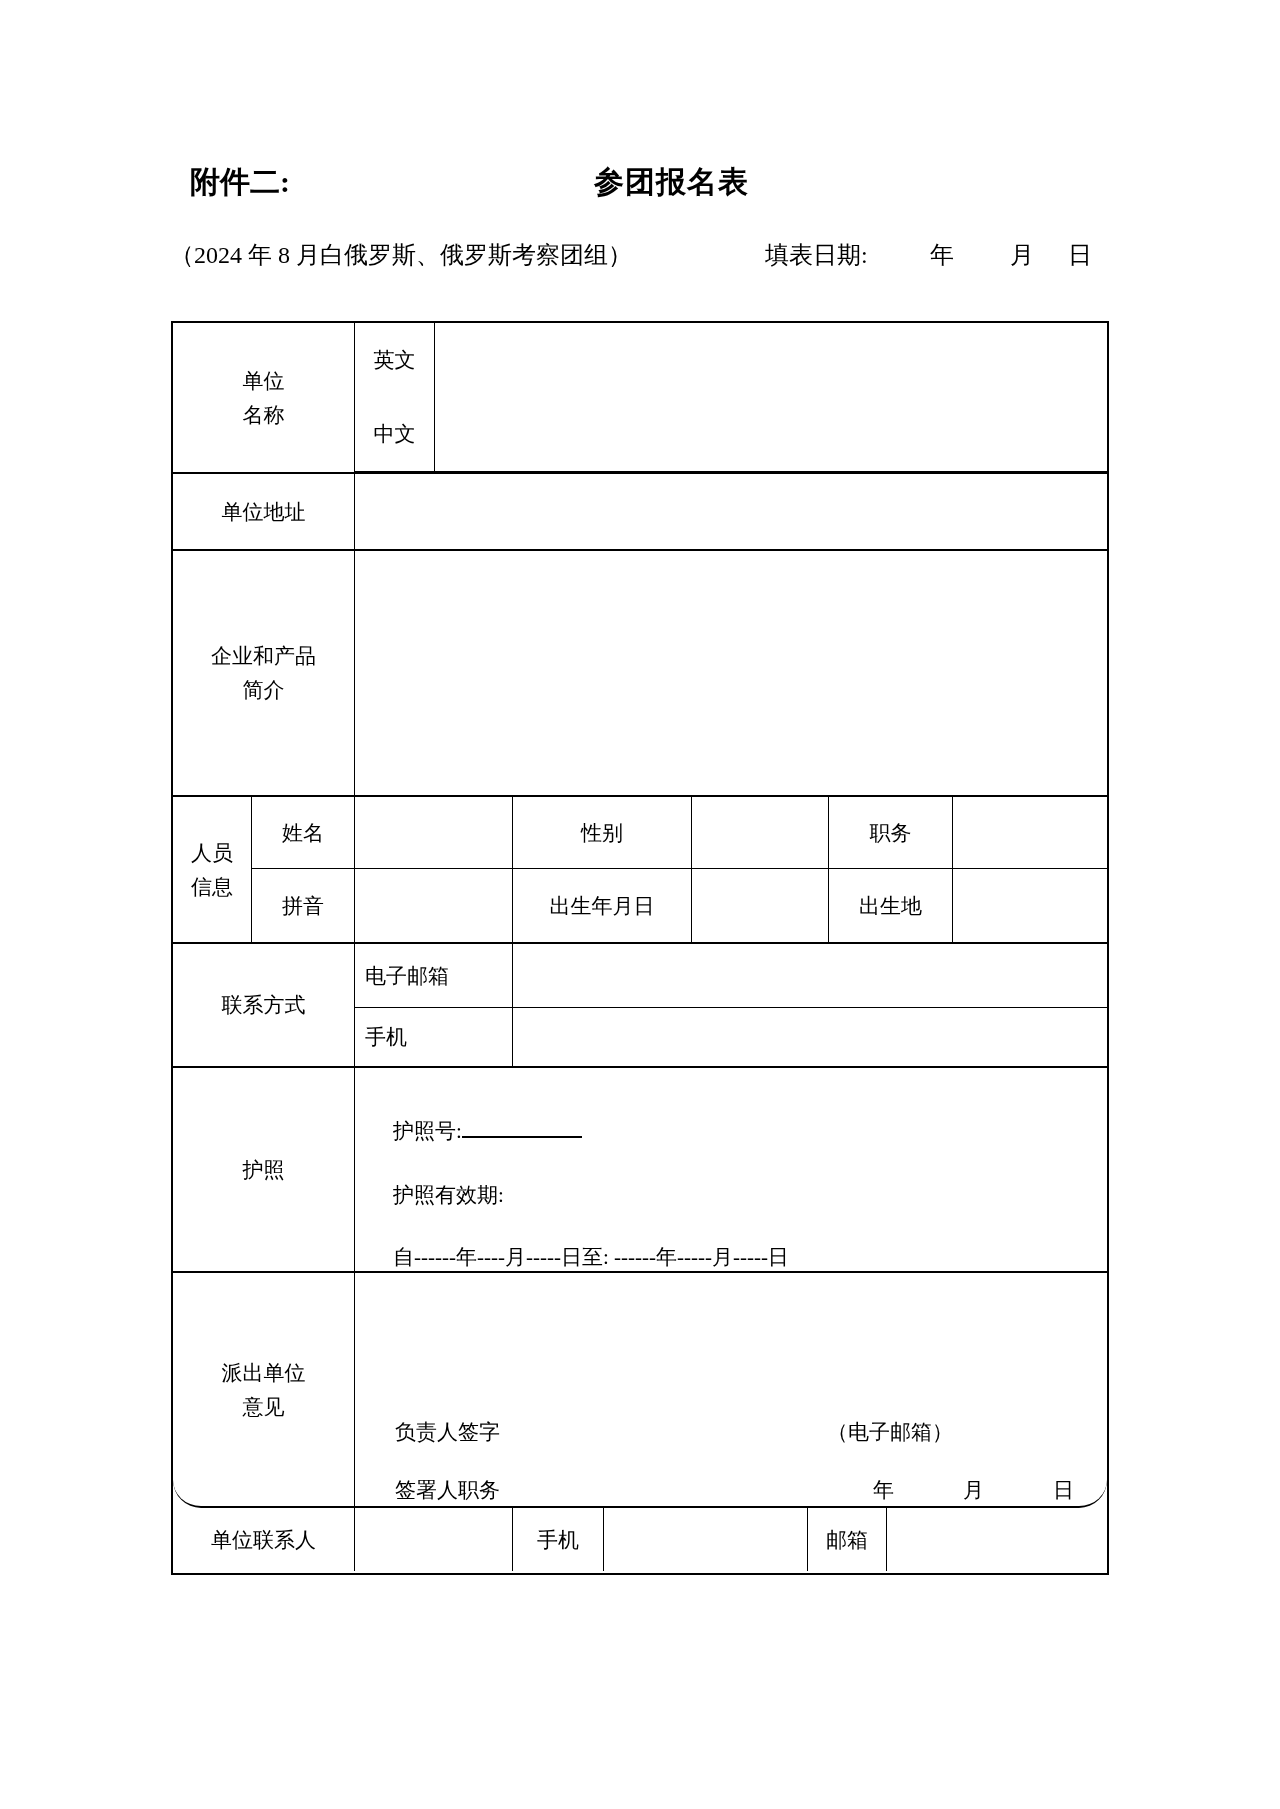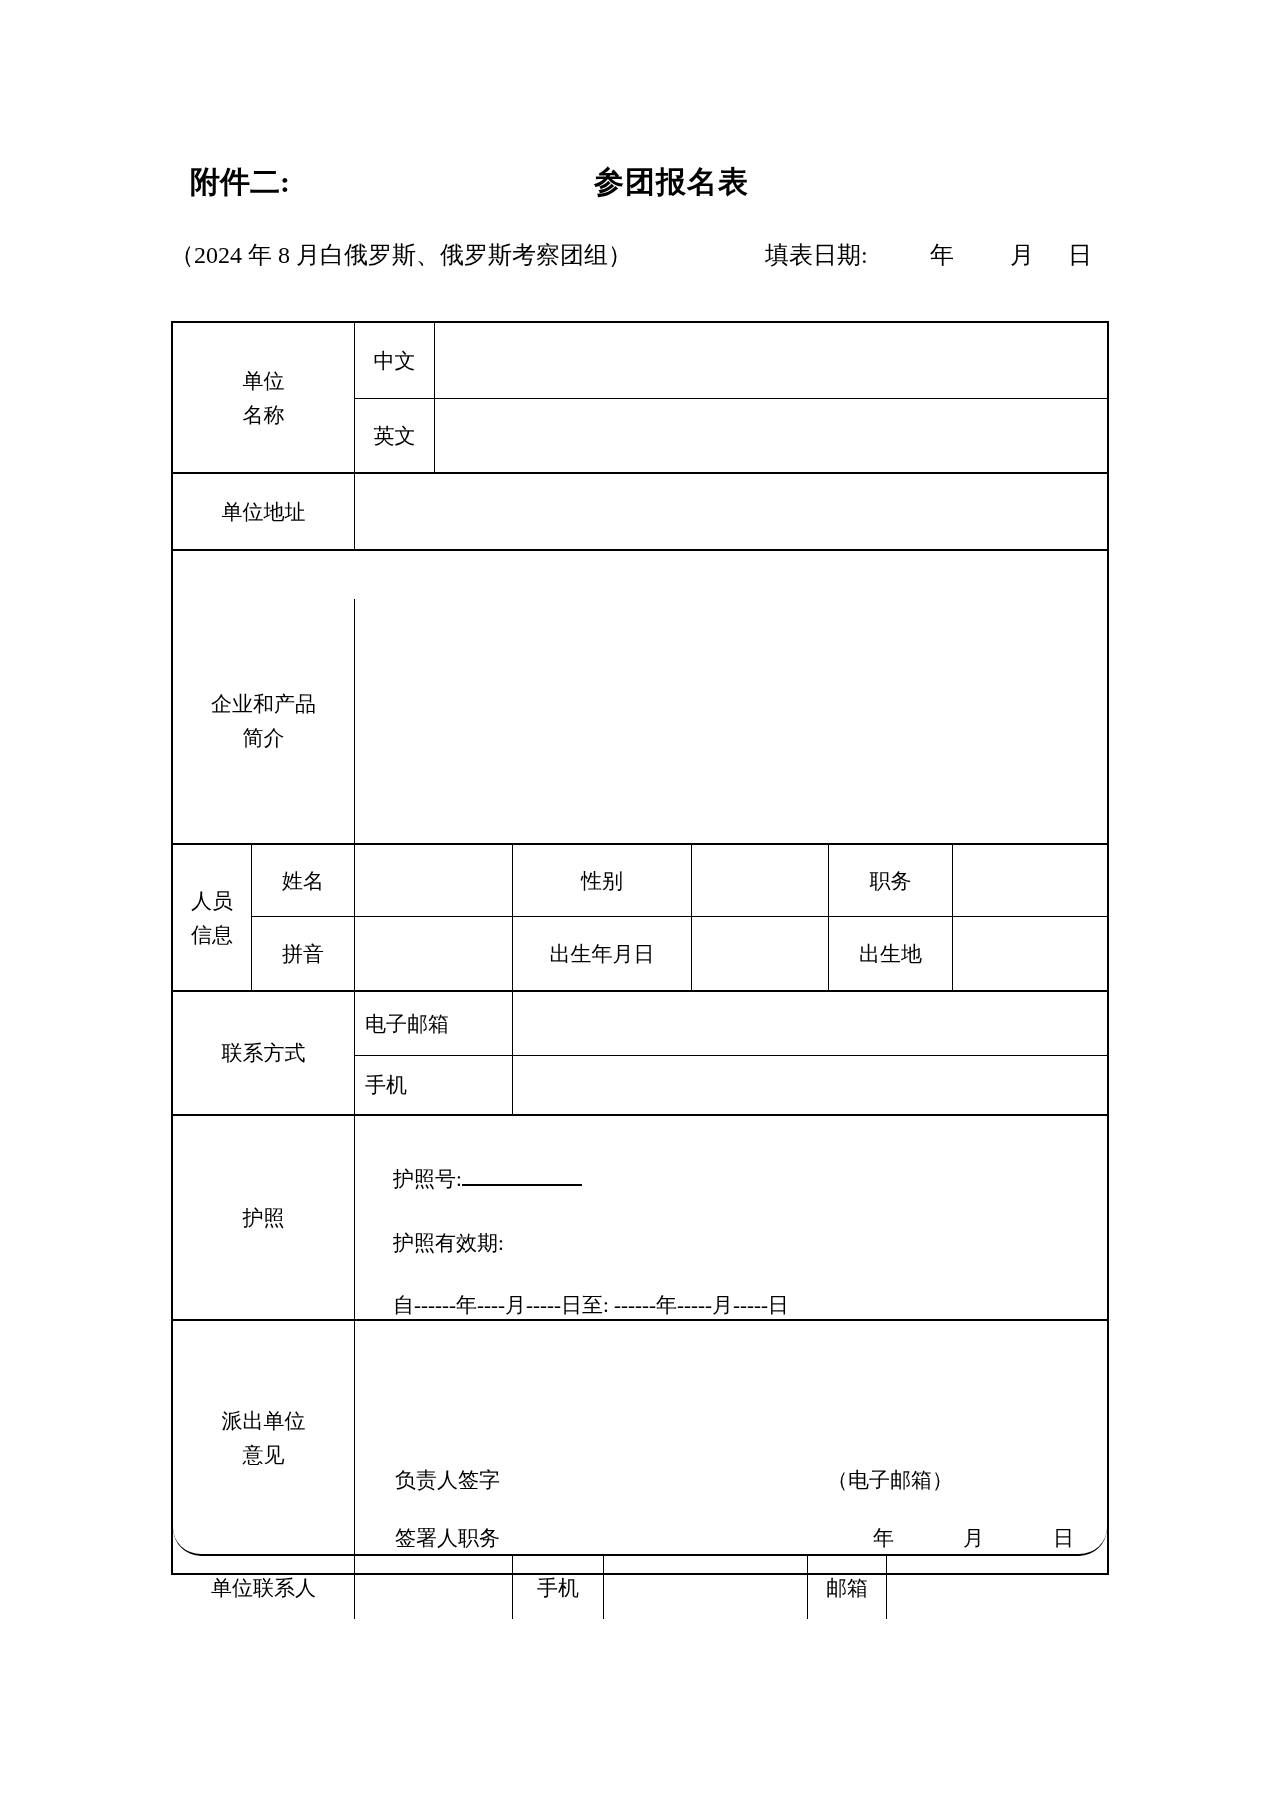--- a/index.html
+++ b/index.html
@@ -41,21 +41,21 @@
     display:flex; align-items:center; justify-content:center;
     text-align:center; overflow:hidden;
   }
   .br    { border-right:1px solid #000; }
   .pre   { white-space:pre-line; line-height:34px; }
   .left  { justify-content:flex-start; padding-left:10px; text-align:right; }
   .grow  { flex:1 1 auto; }
 
   .h76{height:76px;} .h73{height:73px;} .h72{height:72px;}
   .h64{height:64px;} .h58{height:58px;}
-  .r1{height:151px;} .r2{height:77px;} .r3{height:246px;margin-top:48px;} .r4{height:147px;}
+  .r1{height:151px;} .r2{height:77px;} .r3{height:246px;} .r4{height:147px;}
   .r5{height:124px;} .r6{height:205px;} .r7{height:235px;border-radius:28px;} .r8{height:63px;}
 
   .w79{width:79px;text-align:center;}  .w80{width:80px;}  .w91{width:91px;}  .w103{width:103px;}
   .w124{width:124px;} .w137{width:137px;} .w158{width:158px;} .w179{width:179px;}
   .w182{width:182px;} .w204{width:204px;}
 
   
   .freecell { position:relative; display:block; flex:1 1 auto; box-sizing:border-box; }
   .line { position:absolute; white-space:nowrap; line-height:30px; }
   .blank-line {
@@ -76,26 +76,26 @@
   <span class="abs sub sub-year">年</span>
   <span class="abs sub sub-month">月</span>
   <span class="abs sub sub-day">日</span>
 
   <div id="form-table">
 
     <div class="row r1 bb2">
       <div class="cell w182 br pre">单位
 名称</div>
       <div class="col">
+        <div class="subrow h73">
+          <div class="cell w80 br">英文</div>
+          <div class="cell grow"></div>
+        </div>
         <div class="subrow h76 bb1">
           <div class="cell w80 br">中文</div>
-          <div class="cell grow"></div>
-        </div>
-        <div class="subrow h73">
-          <div class="cell w80 br">英文</div>
           <div class="cell grow"></div>
         </div>
       </div>
     </div>
 
     <div class="row r2 bb2">
       <div class="cell w182 br">单位地址</div>
       <div class="cell grow"></div>
     </div>
 

